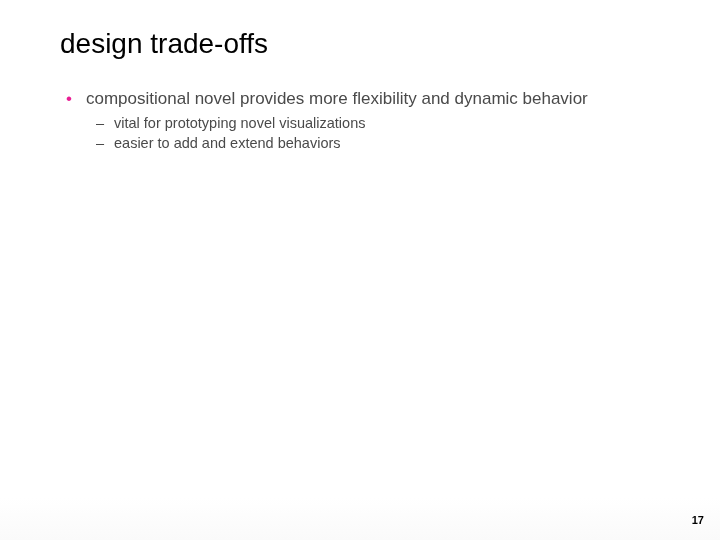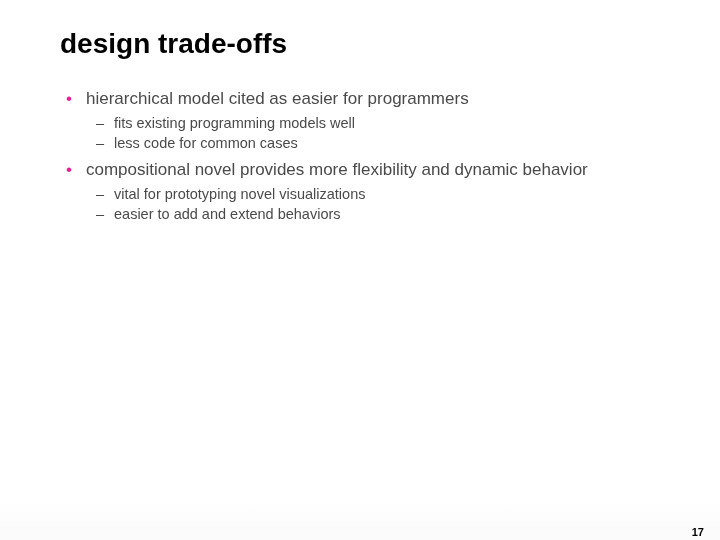--- a/index.html
+++ b/index.html
@@ -6,21 +6,21 @@
   html, body { width: 720px; height: 540px; overflow: hidden; font-family: Verdana, Geneva, sans-serif; background: #fff; }
   .slide {
     width: 720px;
     height: 540px;
     position: relative;
     background: #ffffff;
     padding: 28px 60px 0 60px;
   }
   .title {
     font-size: 28px;
-    font-weight: 700;
+    font-weight: 400;
     color: #000;
     margin-bottom: 28px;
     letter-spacing: 0px;
   }
   ul.top { list-style: none; }
   ul.top > li {
     position: relative;
     padding-left: 26px;
     margin-bottom: 4px;
     font-size: 17px;
@@ -48,21 +48,21 @@
     content: "–";
     position: absolute;
     left: 10px;
     top: 0;
     color: #4a4a4a;
     font-size: 14.5px;
   }
   .pagenum {
     position: absolute;
     right: 16px;
-    bottom: 2px;
+    bottom: 14px;
     font-size: 11px;
     font-weight: bold;
     color: #000;
     font-family: Arial, sans-serif;
   }
   .footer-band {
     position: absolute;
     left: 0;
     right: 0;
     bottom: 0;
@@ -71,27 +71,20 @@
   }
 </style>
 </head>
 <body>
 
 <div class="slide">
   <h1 class="title">design trade-offs</h1>
 
   <ul class="top">
     <li>
-      <span>hierarchical model cited as easier for programmers</span>
-      <ul class="sub">
-        <li>fits existing programming models well</li>
-        <li>less code for common cases</li>
-      </ul>
-    </li>
-    <li>
       <span>compositional novel provides more flexibility and dynamic behavior</span>
       <ul class="sub">
         <li>vital for prototyping novel visualizations</li>
         <li>easier to add and extend behaviors</li>
       </ul>
     </li>
   </ul>
 
   <div class="footer-band"></div>
   <div class="pagenum">17</div>

